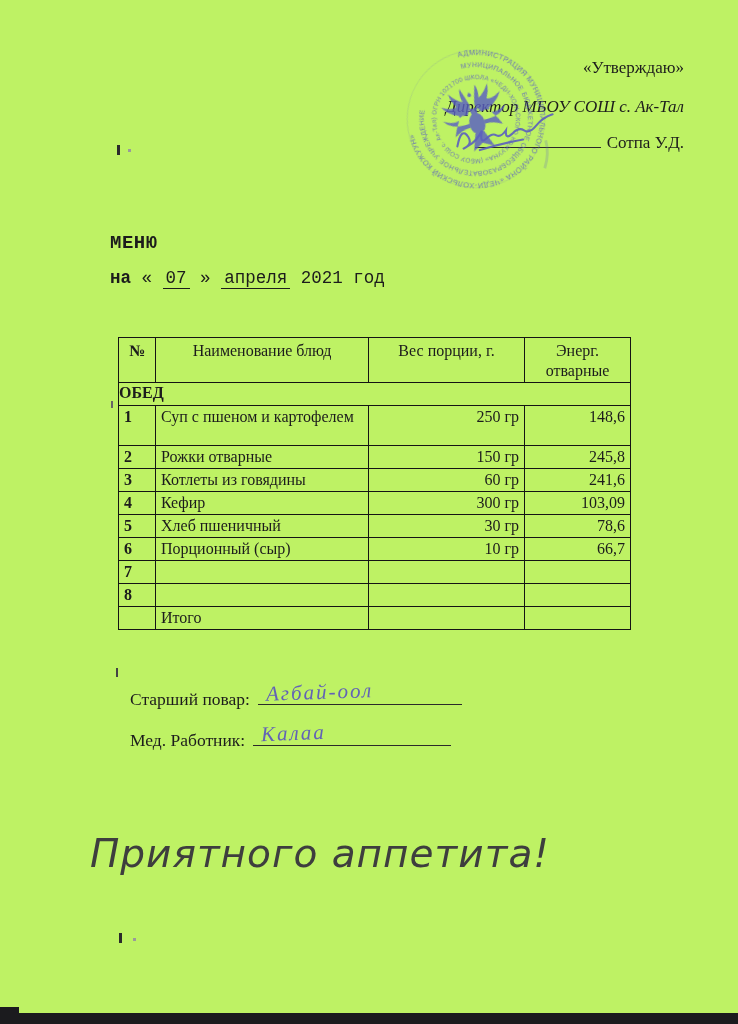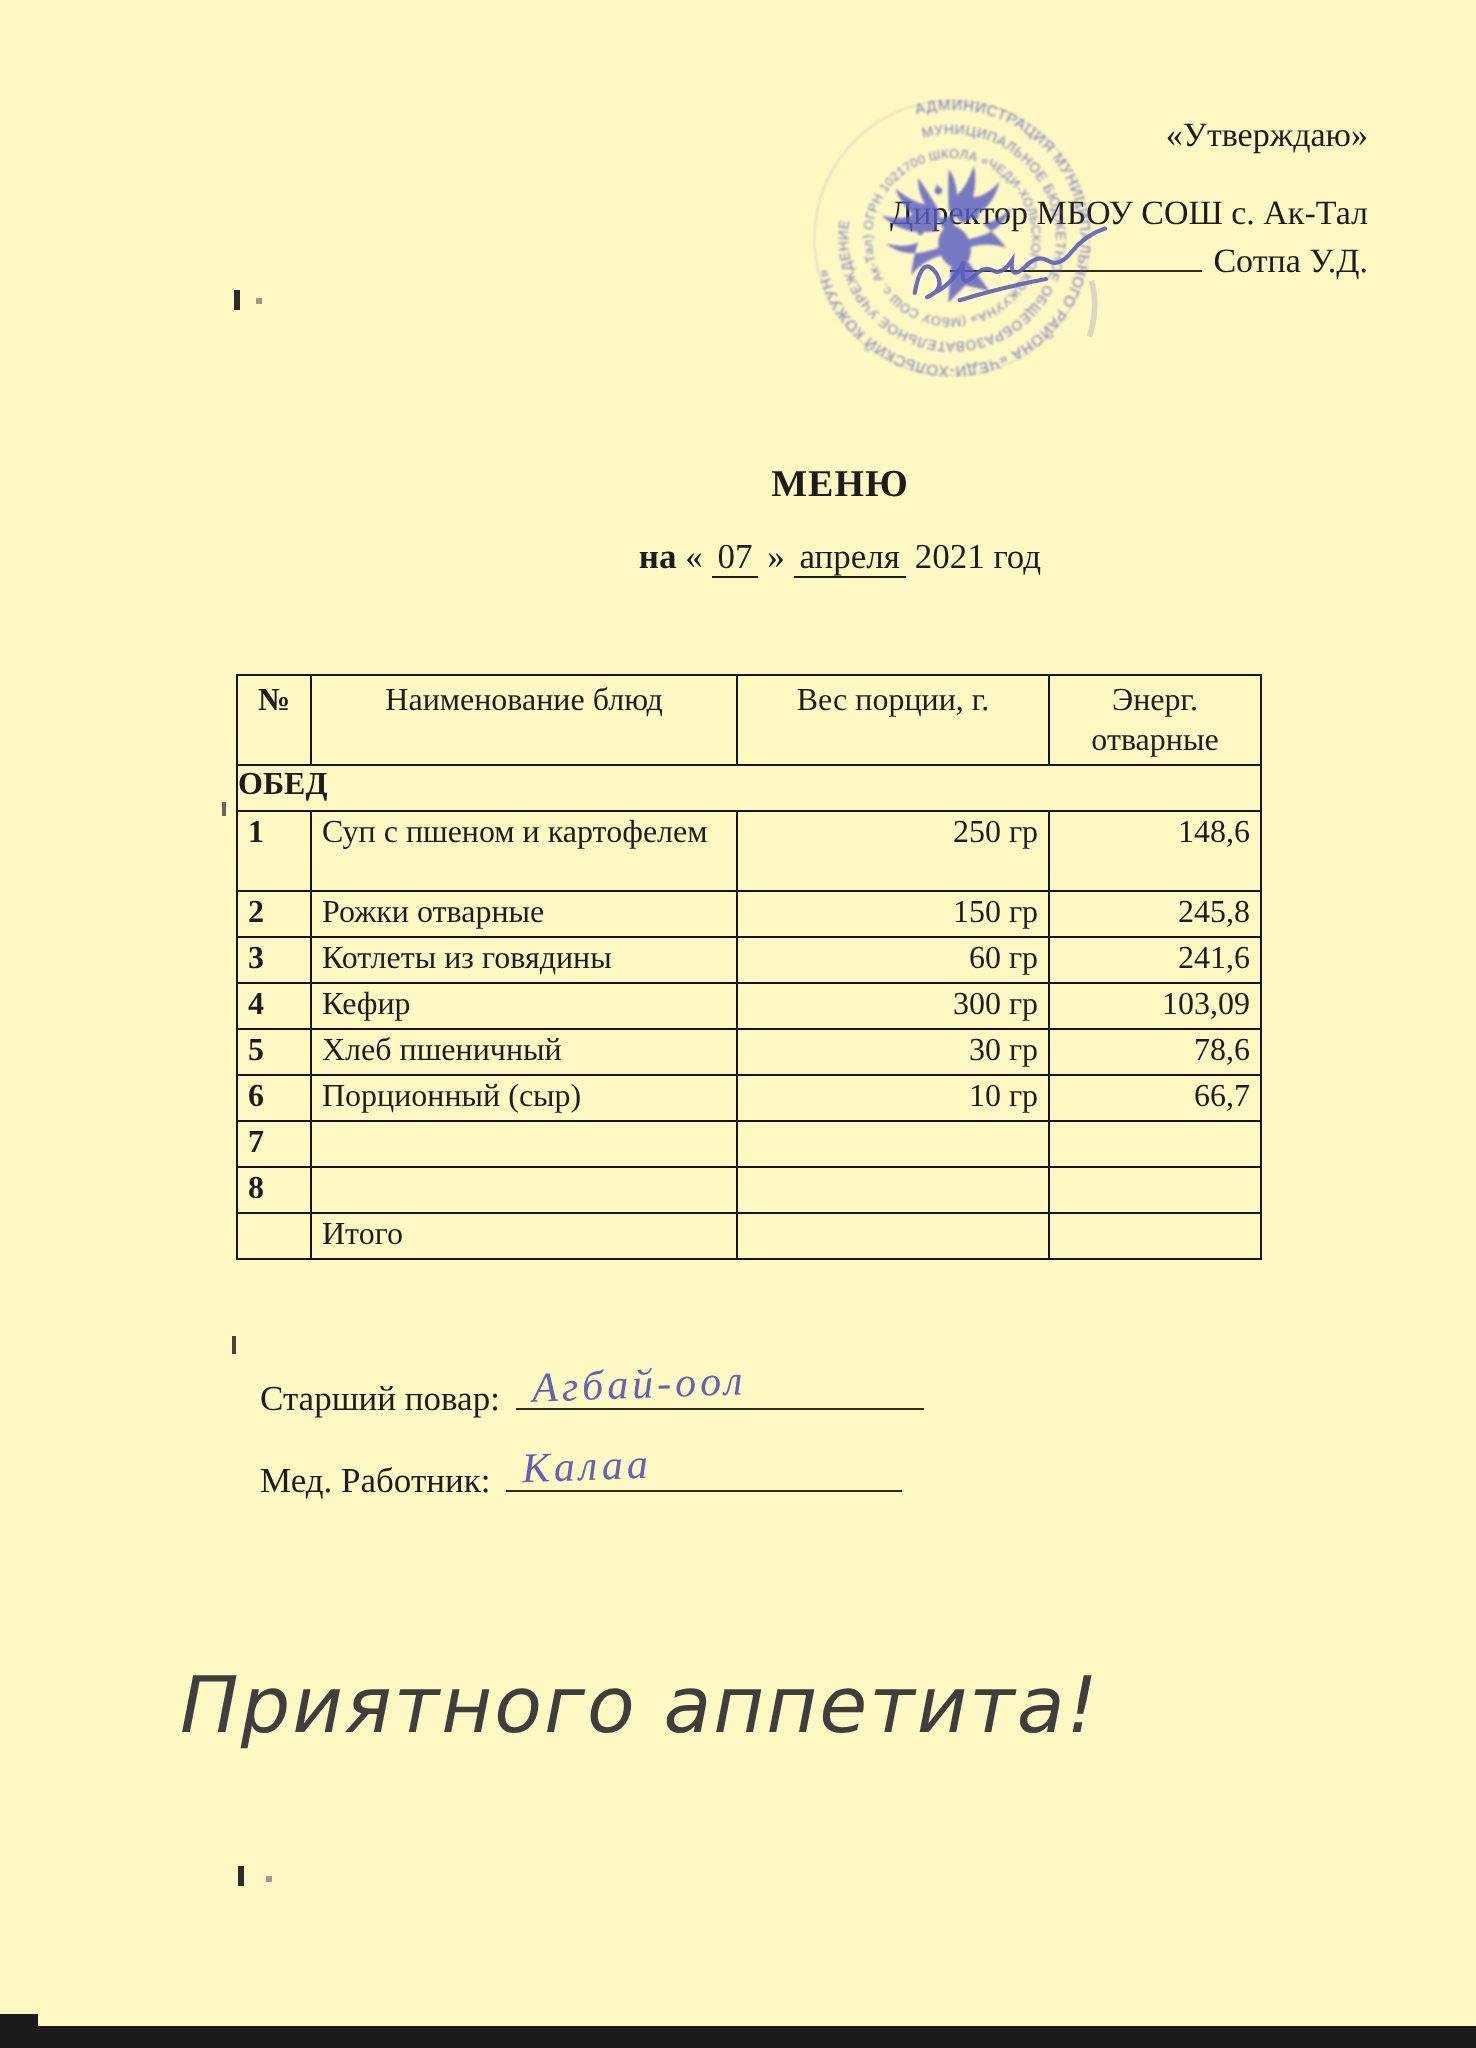--- a/index.html
+++ b/index.html
@@ -1,35 +1,35 @@
 <!DOCTYPE html>
 <html><head>
 <meta charset="utf-8">
 <style>
   html,body { margin:0; padding:0; background:#ffffff; }
   .page {
-    position:relative; width:738px; height:1024px; background:#fef9c3;
+    position:relative; width:738px; height:1024px; background:#bef264;
     font-family:"Liberation Serif", serif; color:#1c1c1c; overflow:hidden;
   }
 
   
   .approval { position:absolute; top:58px; right:54px; text-align:right; font-size:17px; }
   .approval .line1 { margin-bottom:19px; }
-  .approval .line2 { margin-bottom:4px; }
+  .approval .line2 { margin-bottom:16px;font-style:italic; }
   .sign-row { white-space:nowrap; }
   .sign-blank { display:inline-block; width:126px; border-bottom:1.6px solid #2a2a2a; height:14px; vertical-align:baseline; margin-right:6px; }
 
   
   .stamp { position:absolute; left:394px; top:40px; width:164px; height:158px; }
 
   
   .autograph { position:absolute; left:448px; top:106px; width:140px; height:48px; }
 
   
-  .titleblock { position:absolute; left:110px; width:620px; text-align:center; }
+  .titleblock { position:absolute; left:110px; width:620px; text-align:left;font-family:Liberation Mono, monospace; }
   .menu-title { top:232px; font-weight:bold; font-size:19px; letter-spacing:.5px; }
   .menu-date  { top:268px; font-size:17.5px; }
   .menu-date .b { font-weight:bold; }
   .menu-date .u { border-bottom:1.2px solid #1c1c1c; padding:0 3px;margin-top:20px; }
 
   
   table.menu { position:absolute; left:118px; top:337px; width:512px;
     border-collapse:collapse; table-layout:fixed; font-size:16px; }
   table.menu td, table.menu th { border:1.7px solid #141414; padding:1px 5px; vertical-align:top; line-height:1.25; overflow:hidden; }
   table.menu th { font-weight:normal; text-align:center; height:40px; padding-top:3px; }

